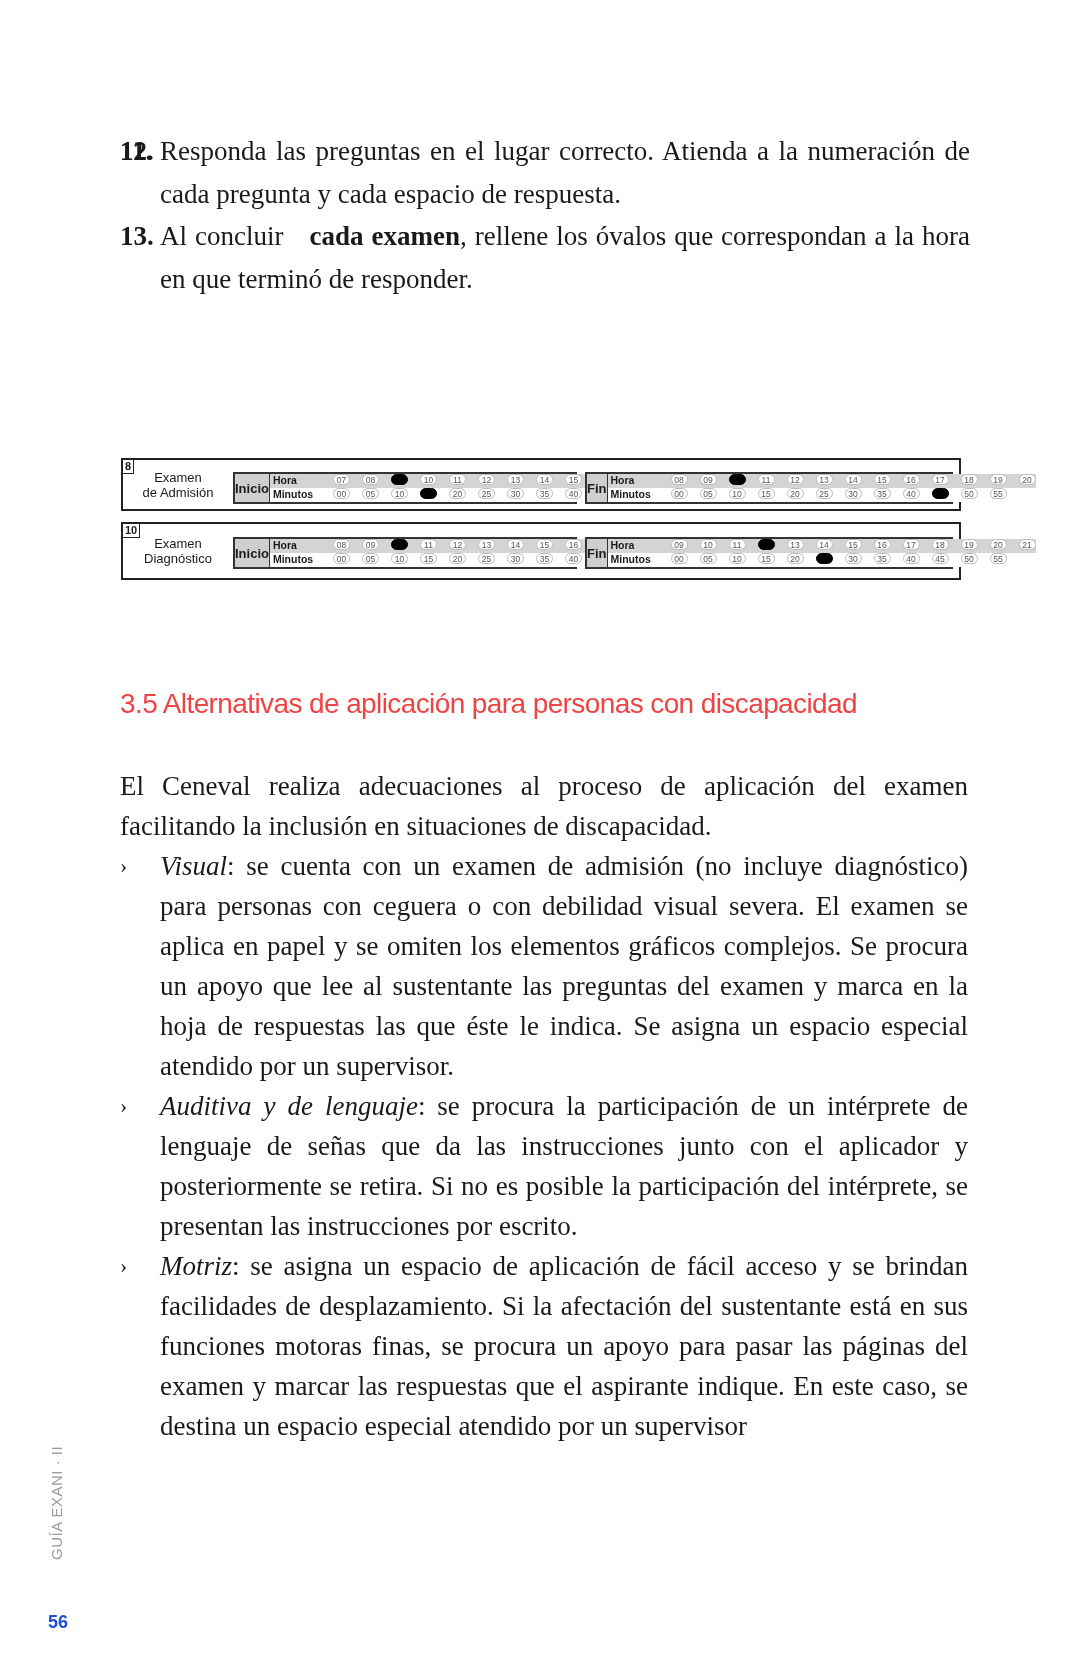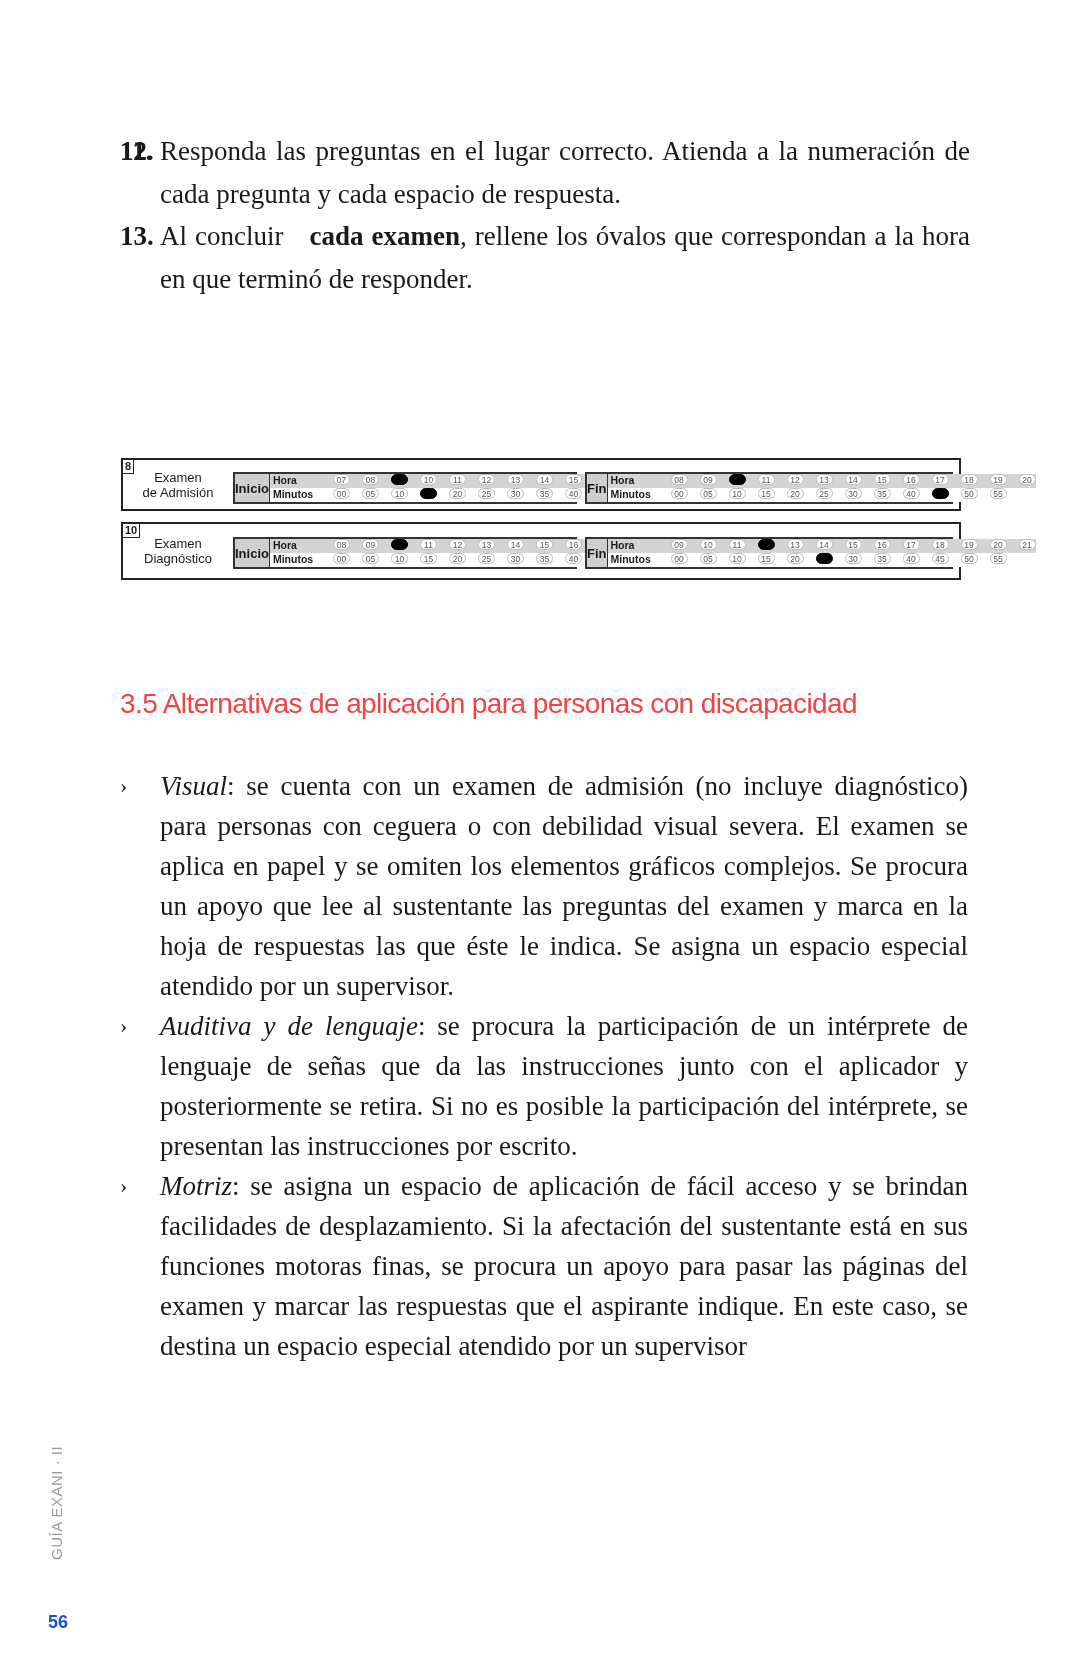--- a/index.html
+++ b/index.html
@@ -231,20 +231,21 @@
             <span class="opt">55</span>
           </div>
       </div>
     </div>
   </div>
 </div>
 
 <h2 class="heading">3.5 Alternativas de aplicación para personas con discapacidad</h2>
 
 <div class="body-block">
+  <p>El Ceneval realiza adecuaciones al proceso de aplicación del examen facilitando la inclusión en situaciones de discapacidad.</p>
   <ul class="bullets">
     <li>
       <span class="marker">›</span>
       <em>Visual</em><span>: se cuenta con un examen de admisión (no incluye diagnóstico) para personas con ceguera o con debilidad visual severa. El examen se aplica en papel y se omiten los elementos gráficos complejos. Se procura un apoyo que lee al sustentante las preguntas del examen y marca en la hoja de respuestas las que éste le indica. Se asigna un espacio especial atendido por un supervisor.</span>
     </li>
     <li>
       <span class="marker">›</span>
       <em>Auditiva y de lenguaje</em><span>: se procura la participación de un intérprete de lenguaje de señas que da las instrucciones junto con el aplicador y posteriormente se retira. Si no es posible la participación del intérprete, se presentan las instrucciones por escrito.</span>
     </li>
     <li>

